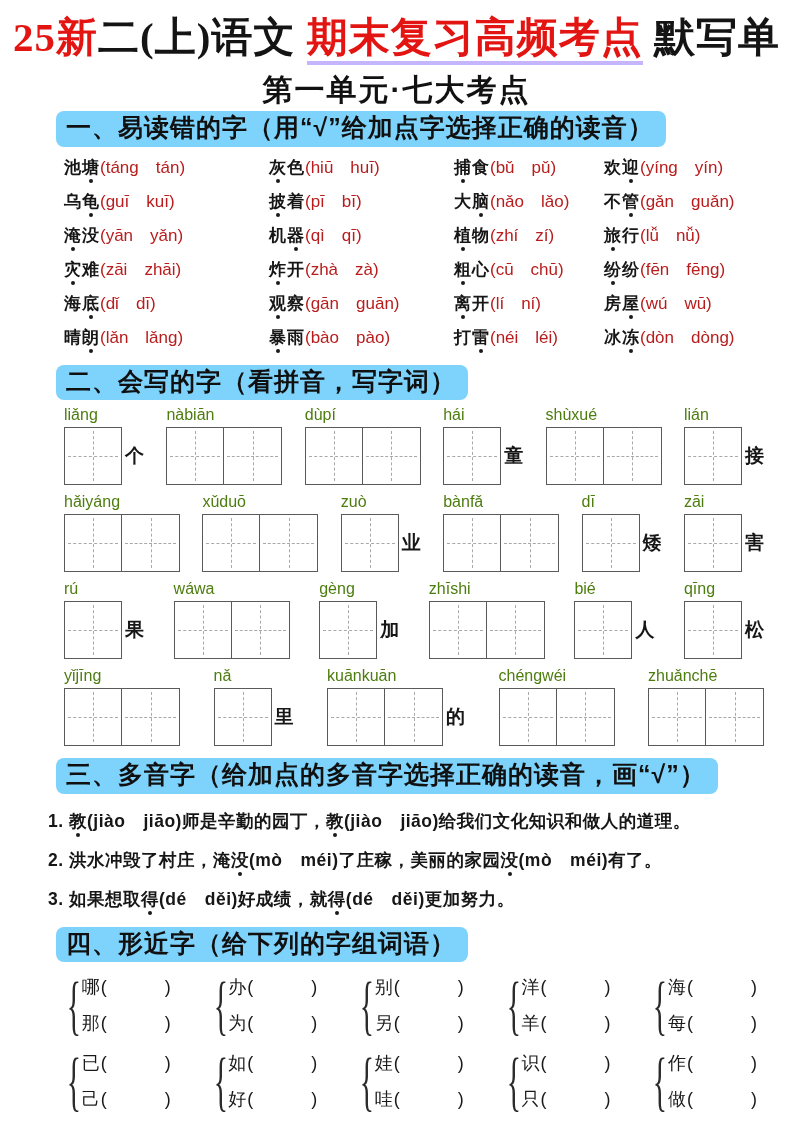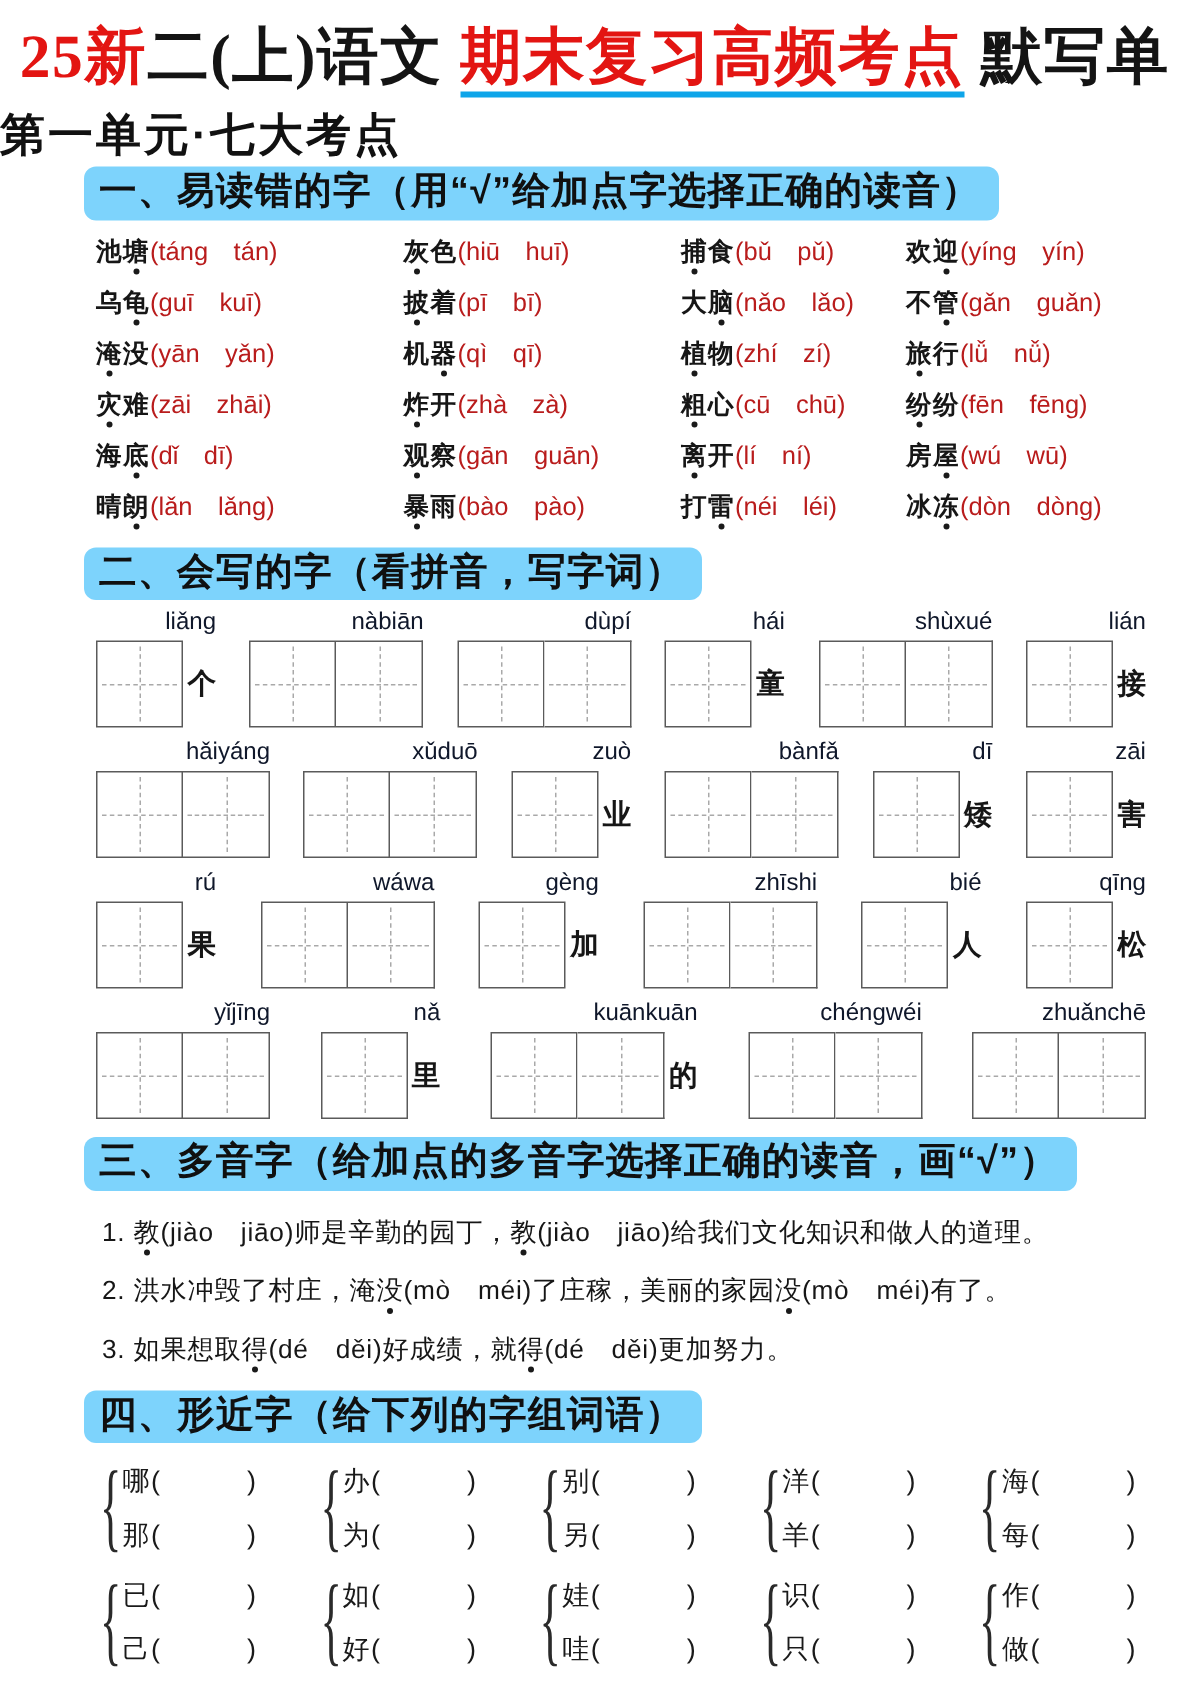--- a/index.html
+++ b/index.html
@@ -11,23 +11,23 @@
   }
   
   .title {
     text-align:center; padding-top:14px;
     font-family:"Liberation Serif", serif;
     font-weight:900; font-size:41px; letter-spacing:1px;
     line-height:1.15; white-space:nowrap;
   }
   .t-red { color:#e31512; }
   .t-black { color:#141414;font-family:Liberation Serif, serif; }
-  .t-underline { border-bottom:4px solid #0ea5e9; padding-bottom:1px; }
+  .t-underline { border-bottom:4px solid #c4b5fd; padding-bottom:1px; }
   .subtitle {
-    margin-top:9px;
+    text-align:center; margin-top:9px;
     font-size:30px; font-weight:900; letter-spacing:2px; color:#111;
   }
   
   .sec-header-wrap { margin-left:56px; }
   .sec-header {
     display:inline-block; background:#7dd3fc; border-radius:8px;
     padding:3px 12px 5px 10px; font-size:25px; font-weight:900;
     letter-spacing:1px; color:#101010; line-height:1.1;
   }
   
@@ -42,39 +42,39 @@
   .du { position:relative; display:inline-block; }
   .du::after {
     content:""; position:absolute; width:4px; height:4px; border-radius:50%;
     background:#1a1a1a; left:50%; bottom:-4px; transform:translateX(-50%);
   }
   
   #s2-rows { margin-left:64px; width:700px; }
   .s2-row { display:flex; justify-content:space-between; margin-top:8px; align-items:flex-end; }
   .s2-row:first-child { margin-top:6px; }
   .pin-group { display:flex; flex-direction:column; align-items:center; }
-  .py-line { display:flex; width:100%; justify-content:flex-end; font-size:16px; margin-bottom:3px; color:#0f172a; }
+  .py-line { display:flex; width:100%; justify-content:flex-start; font-size:16px; margin-bottom:3px; color:#4d7c0f; }
   .group-wrap { display:flex; align-items:center; }
   .boxes { display:flex; }
   .tzg {
     width:58px; height:58px; border:1.6px solid #5a5a5a;
     position:relative; background:#fff;
   }
   .tzg + .tzg { border-left:none; }
   .tzg::before {
     content:""; position:absolute; left:3px; right:3px; top:50%;
     border-top:1.2px dashed #a9a9a9;
   }
   .tzg::after {
     content:""; position:absolute; top:3px; bottom:3px; left:50%;
     border-left:1.2px dashed #a9a9a9;
   }
   .suffix { font-size:19px; margin-left:3px; font-weight:600; }
   
-  #s3-list { margin-left:68px; font-size:17.5px; }
+  #s3-list { margin-left:48px; font-size:17.5px;font-weight:bold; }
   .s3-sentence { margin-top:15px; line-height:24px; letter-spacing:0.5px; }
   
   #s4-rows { margin-left:58px; width:700px; }
   .s4-row { display:flex; justify-content:space-between; margin-top:10px; }
   .pair { display:flex; align-items:center; }
   .brace {
     font-family:"Liberation Serif", serif; font-weight:100;
     font-size:66px; color:#2a2a2a; transform:scaleX(0.45);
     margin-right:-8px; line-height:1;
   }

